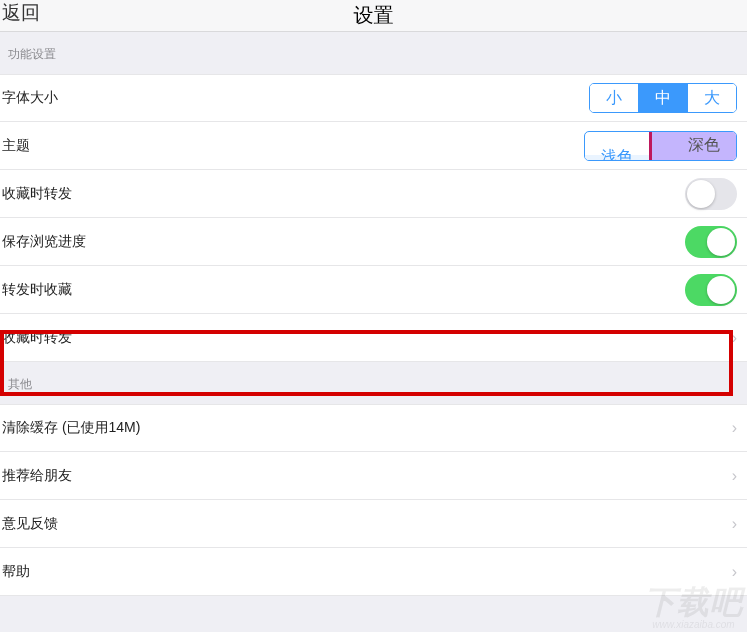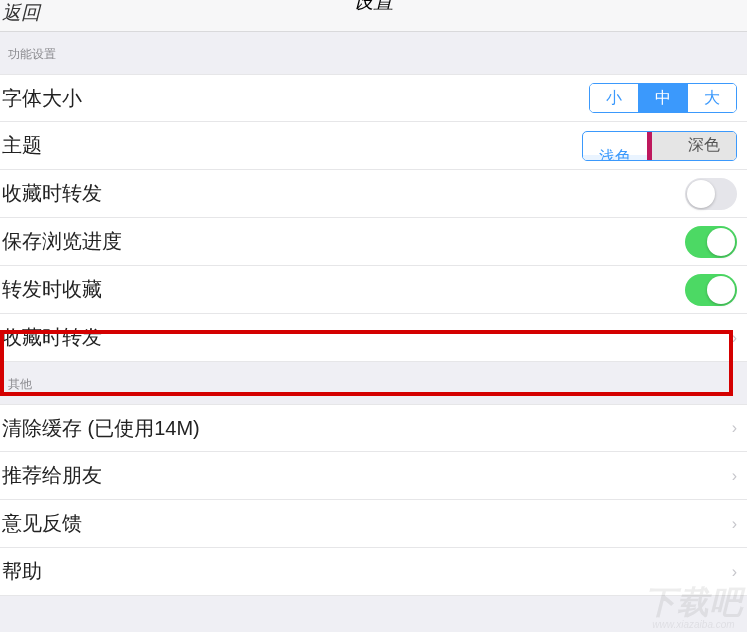--- a/index.html
+++ b/index.html
@@ -10,23 +10,22 @@
     height: 632px;
     overflow: hidden;
     color: #000;
     font-size: 18px;
   }
   .header {
     height: 32px;
     background: #f7f7f8;
     border-bottom: 1px solid #d9d9db;
     display: flex;
-    align-items: flex-end;
+    align-items: center;
     position: relative;
-    font-style: italic;
   }
   .back {
     position: absolute;
     left: 2px;
     top: 0;
     font-size: 19px;
     color: #333;
   }
   .title {
     margin: 16px auto;
@@ -45,21 +44,21 @@
     border-bottom: 1px solid #e6e6e8;
     height: 48px;
     display: flex;
     align-items: center;
     padding: 0 10px 0 2px;
     position: relative;
   }
   .row.first { border-top: 1px solid #e6e6e8; }
   .row-label {
     flex: 1;
-    font-size: 20px;
+    font-size: 14px;
     color: #222;
   }
   .chevron {
     color: #c7c7cc;
     font-size: 16px;
     padding-left: 6px;
   }
   
   .segmented {
     display: flex;
@@ -82,23 +81,23 @@
   .seg-item.selected {
     background: #3b99fc;
     color: #fff;
   }
   .segmented.theme .seg-item.selected {
     background: #eaf4ff;
     color: #3b99fc;
     margin-top: 23px;
   }
   .segmented.theme .seg-item.unselected {
-    background: #e5e5e5;
+    background: #c4b5fd;
     color: #555;
-    border-left: 5px solid #be185d;
+    border-left: 3px solid #be185d;
     padding-left: 36px;
   }
   .segmented.theme {
     border-color: #3b99fc;
   }
   
   .switch {
     width: 52px;
     height: 32px;
     border-radius: 16px;

